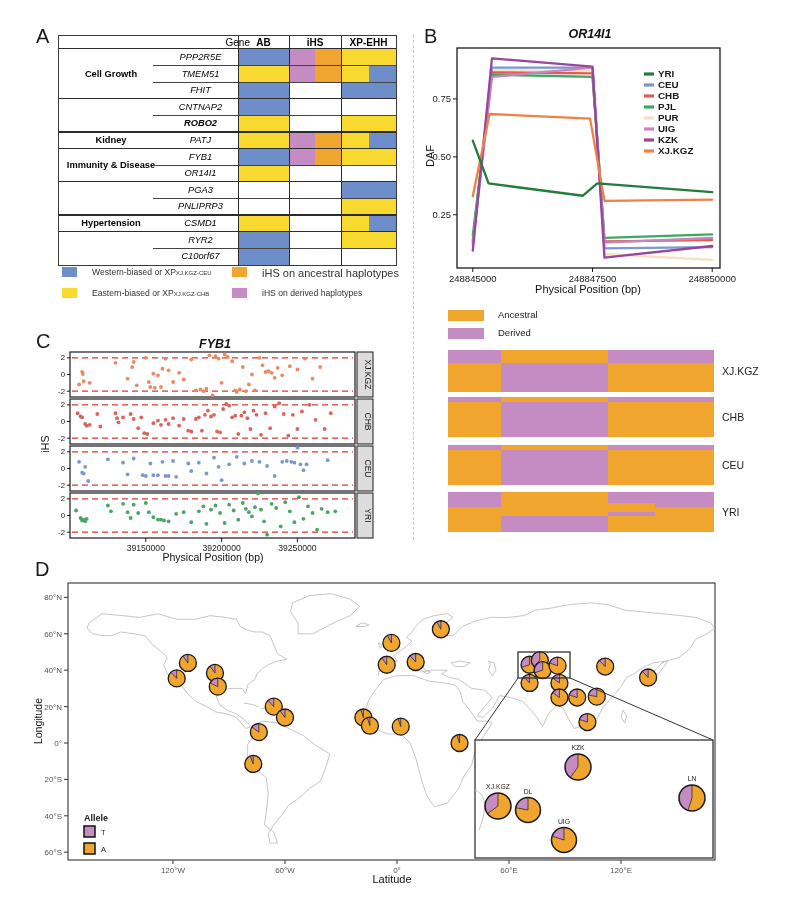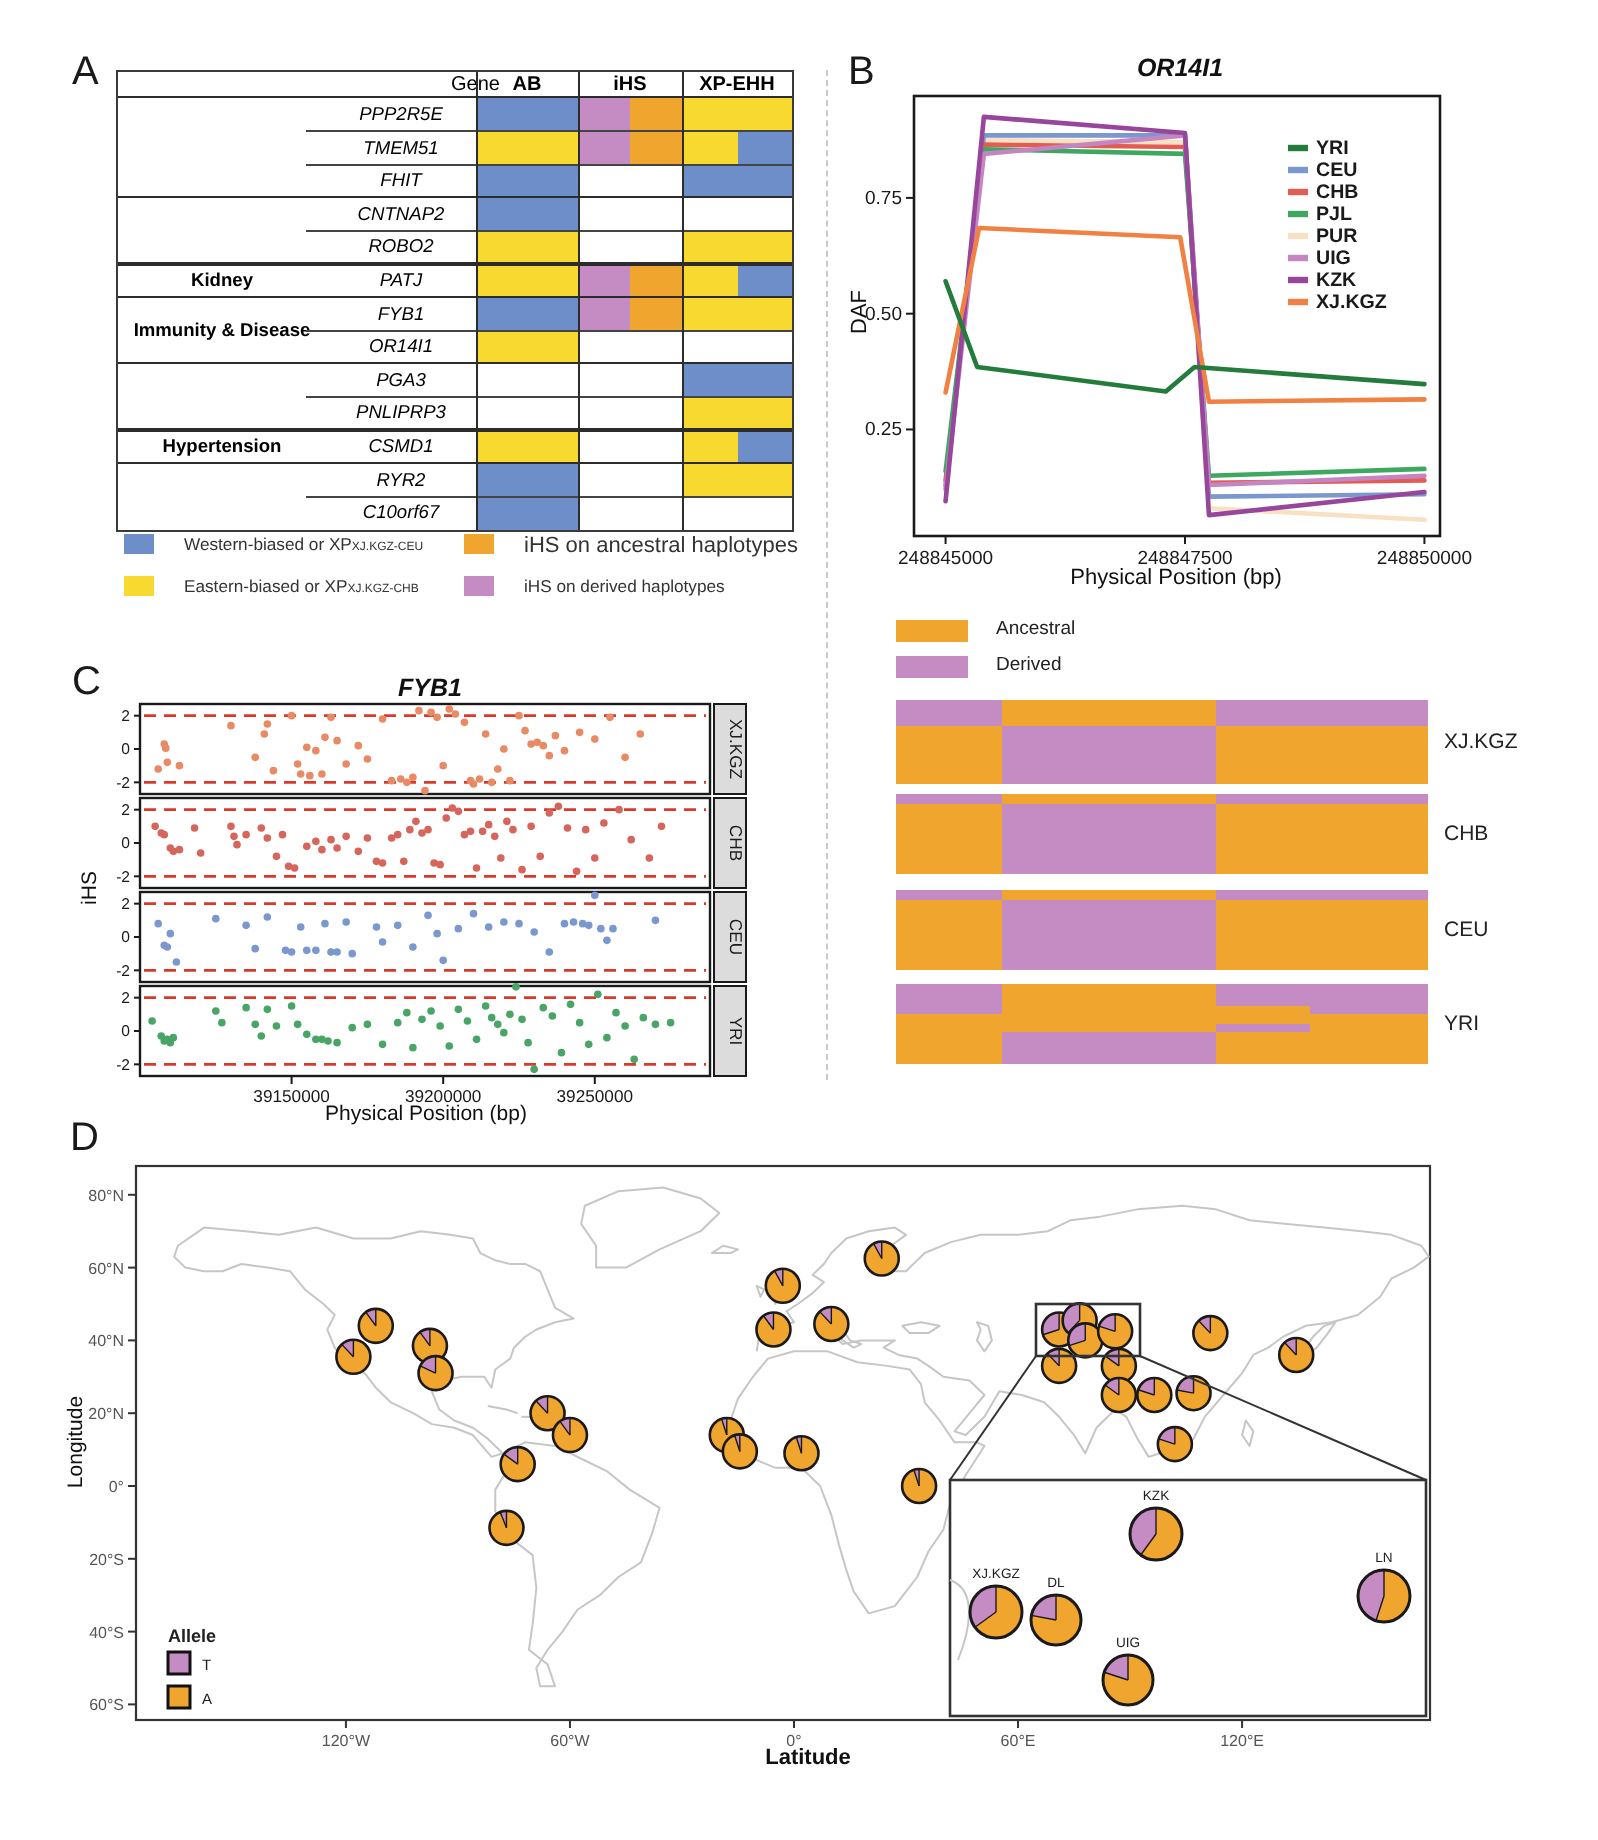--- a/index.html
+++ b/index.html
@@ -39,21 +39,21 @@
       <div style="position:absolute;left:282px;top:29.6px;width:27.5px;height:16.6px;background:#F8D930;"></div>
       <div style="position:absolute;left:309.5px;top:29.6px;width:27.5px;height:16.6px;background:#6D8EC8;"></div>
       <div style="position:absolute;left:104px;top:29.6px;width:75px;height:16.6px;font-style:italic;font-size:9.3px;text-align:center;line-height:16.6px;">TMEM51</div>
       <div style="position:absolute;left:179px;top:46.2px;width:51px;height:16.6px;background:#6D8EC8;"></div>
       <div style="position:absolute;left:282px;top:46.2px;width:55px;height:16.6px;background:#6D8EC8;"></div>
       <div style="position:absolute;left:104px;top:46.2px;width:75px;height:16.6px;font-style:italic;font-size:9.3px;text-align:center;line-height:16.6px;">FHIT</div>
       <div style="position:absolute;left:179px;top:62.800000000000004px;width:51px;height:16.6px;background:#6D8EC8;"></div>
       <div style="position:absolute;left:104px;top:62.800000000000004px;width:75px;height:16.6px;font-style:italic;font-size:9.3px;text-align:center;line-height:16.6px;">CNTNAP2</div>
       <div style="position:absolute;left:179px;top:79.4px;width:51px;height:16.6px;background:#F8D930;"></div>
       <div style="position:absolute;left:282px;top:79.4px;width:55px;height:16.6px;background:#F8D930;"></div>
-      <div style="position:absolute;left:104px;top:79.4px;width:75px;height:15px;font-style:italic;font-size:9.3px;text-align:center;line-height:16.6px;">ROBO2</div>
+      <div style="position:absolute;left:104px;top:79.4px;width:75px;height:15px;font-style:italic;font-size:9.3px;text-align:center;line-height:16.6px;font-weight:bold;">ROBO2</div>
       <div style="position:absolute;left:179px;top:96px;width:51px;height:16.6px;background:#F8D930;"></div>
       <div style="position:absolute;left:230px;top:96px;width:26px;height:16.6px;background:#C48CC2;"></div>
       <div style="position:absolute;left:256px;top:96px;width:26px;height:16.6px;background:#F0A52F;"></div>
       <div style="position:absolute;left:282px;top:96px;width:27.5px;height:16.6px;background:#F8D930;"></div>
       <div style="position:absolute;left:309.5px;top:96px;width:27.5px;height:16.6px;background:#6D8EC8;"></div>
       <div style="position:absolute;left:104px;top:96px;width:75px;height:16.6px;font-style:italic;font-size:9.3px;text-align:center;line-height:16.6px;">PATJ</div>
       <div style="position:absolute;left:179px;top:112.60000000000001px;width:51px;height:16.6px;background:#6D8EC8;"></div>
       <div style="position:absolute;left:230px;top:112.60000000000001px;width:26px;height:16.6px;background:#C48CC2;"></div>
       <div style="position:absolute;left:256px;top:112.60000000000001px;width:26px;height:16.6px;background:#F0A52F;"></div>
       <div style="position:absolute;left:282px;top:112.60000000000001px;width:55px;height:16.6px;background:#F8D930;"></div>
@@ -66,20 +66,21 @@
       <div style="position:absolute;left:104px;top:162.4px;width:75px;height:16.6px;font-style:italic;font-size:9.3px;text-align:center;line-height:16.6px;">PNLIPRP3</div>
       <div style="position:absolute;left:179px;top:179px;width:51px;height:16.6px;background:#F8D930;"></div>
       <div style="position:absolute;left:282px;top:179px;width:27.5px;height:16.6px;background:#F8D930;"></div>
       <div style="position:absolute;left:309.5px;top:179px;width:27.5px;height:16.6px;background:#6D8EC8;"></div>
       <div style="position:absolute;left:104px;top:179px;width:75px;height:16.6px;font-style:italic;font-size:9.3px;text-align:center;line-height:16.6px;">CSMD1</div>
       <div style="position:absolute;left:179px;top:195.60000000000002px;width:51px;height:16.6px;background:#6D8EC8;"></div>
       <div style="position:absolute;left:282px;top:195.60000000000002px;width:55px;height:16.6px;background:#F8D930;"></div>
       <div style="position:absolute;left:104px;top:195.60000000000002px;width:75px;height:16.6px;font-style:italic;font-size:9.3px;text-align:center;line-height:16.6px;">RYR2</div>
       <div style="position:absolute;left:179px;top:212.20000000000002px;width:51px;height:16.6px;background:#6D8EC8;"></div>
       <div style="position:absolute;left:104px;top:212.20000000000002px;width:75px;height:16.6px;font-style:italic;font-size:9.3px;text-align:center;line-height:16.6px;">C10orf67</div>
+      <div style="position:absolute;left:0;top:13px;width:104px;height:49.800000000000004px;display:flex;align-items:center;justify-content:center;text-align:center;font-weight:bold;font-size:9.3px;line-height:1.1;">Cell Growth</div>
       <div style="position:absolute;left:0;top:96px;width:104px;height:16.60000000000001px;display:flex;align-items:center;justify-content:center;text-align:center;font-weight:bold;font-size:9.3px;line-height:1.1;">Kidney</div>
       <div style="position:absolute;left:0;top:112.60000000000001px;width:104px;height:33.2px;display:flex;align-items:center;justify-content:center;text-align:center;font-weight:bold;font-size:9.3px;line-height:1.1;">Immunity &amp; Disease</div>
       <div style="position:absolute;left:0;top:179px;width:104px;height:16.600000000000023px;display:flex;align-items:center;justify-content:center;text-align:center;font-weight:bold;font-size:9.3px;line-height:1.1;">Hypertension</div>
       <div style="position:absolute;left:0;top:12px;width:337px;height:1.4px;background:#2c2c2c;"></div>
       <div style="position:absolute;left:94px;top:29.200000000000003px;width:243px;height:0.8px;background:#444;"></div>
       <div style="position:absolute;left:94px;top:45.800000000000004px;width:243px;height:0.8px;background:#444;"></div>
       <div style="position:absolute;left:0;top:62.1px;width:337px;height:1.4px;background:#2c2c2c;"></div>
       <div style="position:absolute;left:94px;top:79px;width:243px;height:0.8px;background:#444;"></div>
       <div style="position:absolute;left:0;top:95.3px;width:337px;height:1.4px;background:#2c2c2c;"></div>
       <div style="position:absolute;left:0;top:111.9px;width:337px;height:1.4px;background:#2c2c2c;"></div>
@@ -683,16 +684,16 @@
       <line x1="692" y1="798" x2="692" y2="785" stroke="#1a1a1a" stroke-width="0.7"></line>
       <line x1="692" y1="798" x2="687.9827790731257" y2="810.363734711837" stroke="#1a1a1a" stroke-width="0.7"></line>
       <circle cx="692" cy="798" r="13" fill="none" stroke="#1a1a1a" stroke-width="1.5"></circle>
       <text x="692" y="781" font-size="6.8" text-anchor="middle" fill="#222">LN</text>
       <text x="84" y="821" font-size="9" text-anchor="start" fill="#222" font-weight="bold">Allele</text>
       <rect x="84" y="826" width="11" height="11" fill="#C48CC2" stroke="#111" stroke-width="1.5"></rect>
       <text x="101" y="835" font-size="7.5" text-anchor="start" fill="#222">T</text>
       <rect x="84" y="843" width="11" height="11" fill="#F0A52F" stroke="#111" stroke-width="1.5"></rect>
       <text x="101" y="852" font-size="7.5" text-anchor="start" fill="#222">A</text>
     </svg>
-  <div class="abs axlab" style="left:304px;top:873px;width:200px;font-weight:bold;">Latitude</div>
+  <div class="abs axlab" style="left:292px;top:873px;width:200px;">Latitude</div>
   <div class="abs axlab rot" style="left:8px;top:715px;width:60px;font-size:10.5px;">Longitude</div>
 
 </div>
 
 </body></html>

